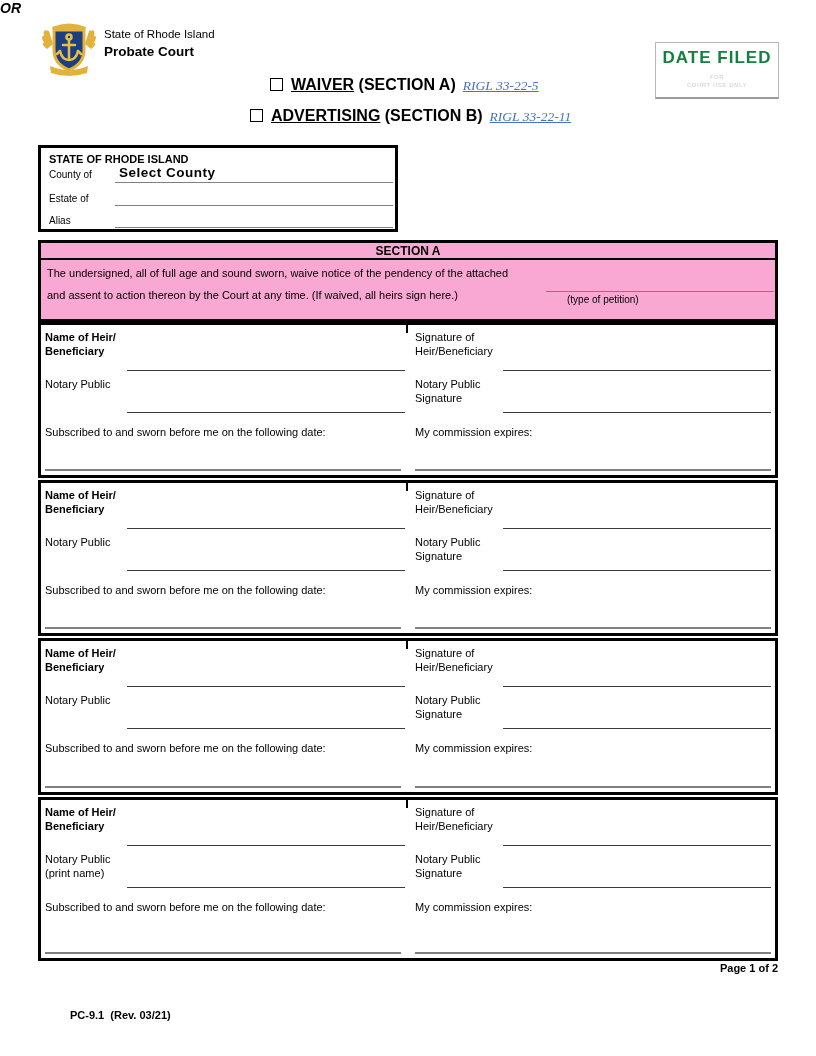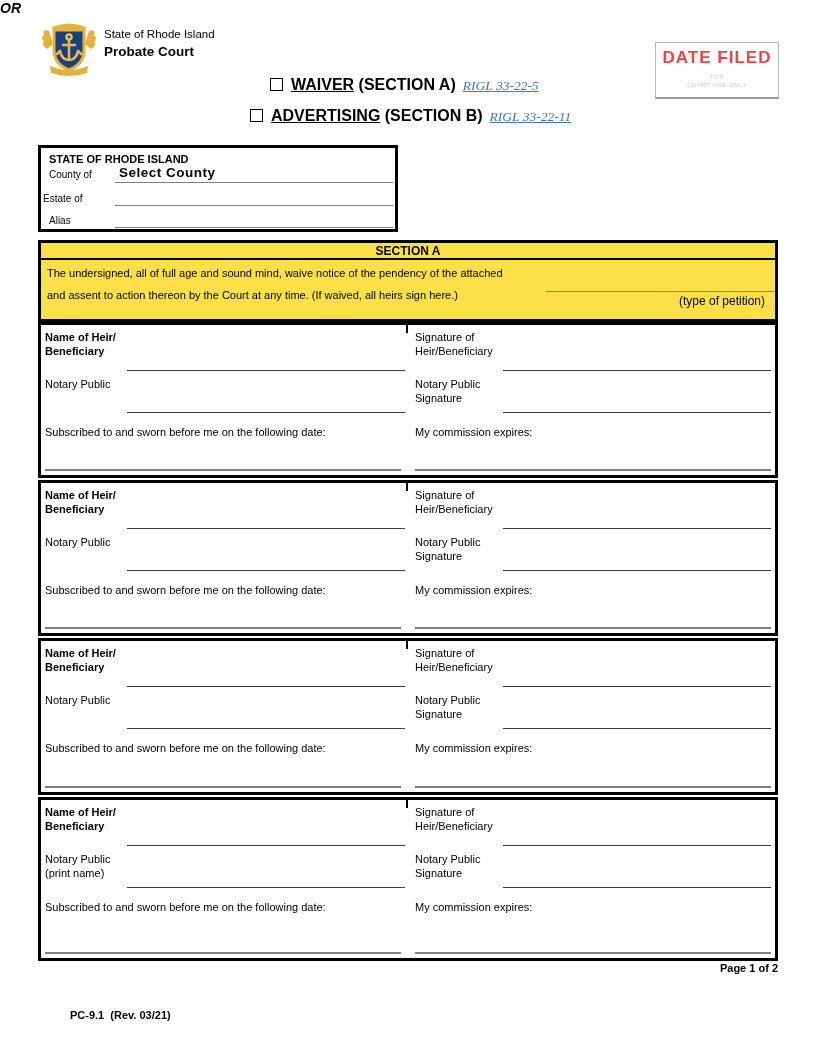--- a/index.html
+++ b/index.html
@@ -12,21 +12,21 @@
 
   
   .logo { position:absolute; left:38px; top:18px; width:62px; height:62px; }
   .agency-line { position:absolute; left:104px; top:28px; font-size:11.5px; }
   .dept-line   { position:absolute; left:104px; top:44px; font-size:13.5px; font-weight:bold; }
 
   .date-filed {
     position:absolute; left:655px; top:42px; width:124px; height:57px;
     border:1px solid #b7b7b7; border-bottom:2px solid #9b9b9b; text-align:center;
   }
-  .date-filed-title { margin-top:5px; font-size:17px; font-weight:bold; letter-spacing:1px; color:#ef4444; }
+  .date-filed-title { margin-top:5px; font-size:17px; font-weight:bold; letter-spacing:1px; color:#15803d; }
   .date-filed-sub   { font-size:6px; font-weight:bold; letter-spacing:.5px; color:#dadada; line-height:8px; margin-top:5px; }
 
   
   .title-line { position:absolute; white-space:nowrap; font-weight:bold; font-size:16px; }
   .title-1 { left:270px; top:76px; }
   .title-or { left:383px; top:92px; font-size:14px; font-weight:bold; font-style:italic; }
   .title-2 { left:250px; top:107px; }
   .checkbox {
     display:inline-block; width:13px; height:13px; border:1.5px solid #000;
     vertical-align:-1px; margin-right:8px; background:#fff;
@@ -39,27 +39,27 @@
   .state-box { left:38px; top:145px; width:360px; height:87px; }
   .court-box { left:418px; top:167px; width:362px; height:65px; }
   .box-heading { position:absolute; left:8px; top:5px; font-size:11px; font-weight:bold; }
   .small-label { position:absolute; font-size:10px; }
   .select-value { position:absolute; font-size:13.5px; font-weight:bold; letter-spacing:.5px; cursor:pointer; }
   .gray-line { position:absolute; border-bottom:1.5px solid #808080; }
   .dark-line { position:absolute; border-bottom:1.5px solid #3c3c3c; }
   .black-line { position:absolute; border-bottom:1.5px solid #000; }
 
   
-  .section-box { position:absolute; left:38px; top:240px; width:740px; height:82px; border:3px solid #000; background:#fde047; }
+  .section-box { position:absolute; left:38px; top:240px; width:740px; height:82px; border:3px solid #000; background:#f9a8d4; }
   .section-heading { height:17px; border-bottom:2px solid #000; text-align:center; font-size:12px; font-weight:bold; padding-top:1px; }
   .section-body { position:relative; height:57px; font-size:11px; }
   .para-1 { position:absolute; left:6px; top:7px; }
   .para-2 { position:absolute; left:6px; top:29px; }
   .petition-line { left:505px; top:31px; width:228px; }
-  .petition-caption { position:absolute; left:496px; top:34px; width:228px; text-align:right; font-size:12px; }
+  .petition-caption { position:absolute; left:526px; top:34px; width:228px; text-align:left; font-size:10px; }
 
   
   .heir-block { position:absolute; left:38px; width:740px; border:3px solid #000; background:#fff; }
   .heir-block:nth-of-type(1) { top:322px; height:156px; }
   .heir-block:nth-of-type(2) { top:480px; height:156px; }
   .heir-block:nth-of-type(3) { top:638px; height:157px; }
   .heir-block:nth-of-type(4) { top:797px; height:164px; }
   .heir-block .lbl { position:absolute; font-size:11px; line-height:14px; }
   .hb-name   { left:4px;  top:5px;  font-weight:bold; }
   .hb-sig    { left:374px; top:5px; }
@@ -117,31 +117,31 @@
   <div class="title-or">OR</div>
   <div class="title-line title-2">
     <span class="checkbox"></span><span class="u">ADVERTISING</span><span> (SECTION B)</span><a class="rigl-link">RIGL 33-22-11</a>
   </div>
 
   <div class="hdr-box state-box">
     <div class="box-heading">STATE OF RHODE ISLAND</div>
     <div class="small-label" style="left:8px; top:21px;">County of</div>
     <div class="select-value" style="left:78px; top:17px;">Select County</div>
     <div class="gray-line" style="left:74px; top:34px; width:278px;"></div>
-    <div class="small-label" style="left:2px; top:45px;">Estate of</div>
+    <div class="small-label" style="left:8px; top:45px;">Estate of</div>
     <div class="gray-line" style="left:74px; top:57px; width:278px;"></div>
     <div class="small-label" style="left:8px; top:67px;">Alias</div>
     <div class="gray-line" style="left:74px; top:79px; width:278px;"></div>
   </div>
 
 
   <div class="section-box">
     <div class="section-heading">SECTION A</div>
     <div class="section-body">
-      <div class="para-1">The undersigned, all of full age and sound mind, waive notice of the pendency of the attached</div>
+      <div class="para-1">The undersigned, all of full age and sound sworn, waive notice of the pendency of the attached</div>
       <div class="para-2">and assent to action thereon by the Court at any time. (If waived, all heirs sign here.)</div>
       <div class="gray-line petition-line"></div>
       <div class="petition-caption">(type of petition)</div>
     </div>
   </div>
 
   <div id="heir-blocks">
     <div class="heir-block">
       <div class="hb-center-tick"></div>
       <div class="lbl hb-name">

